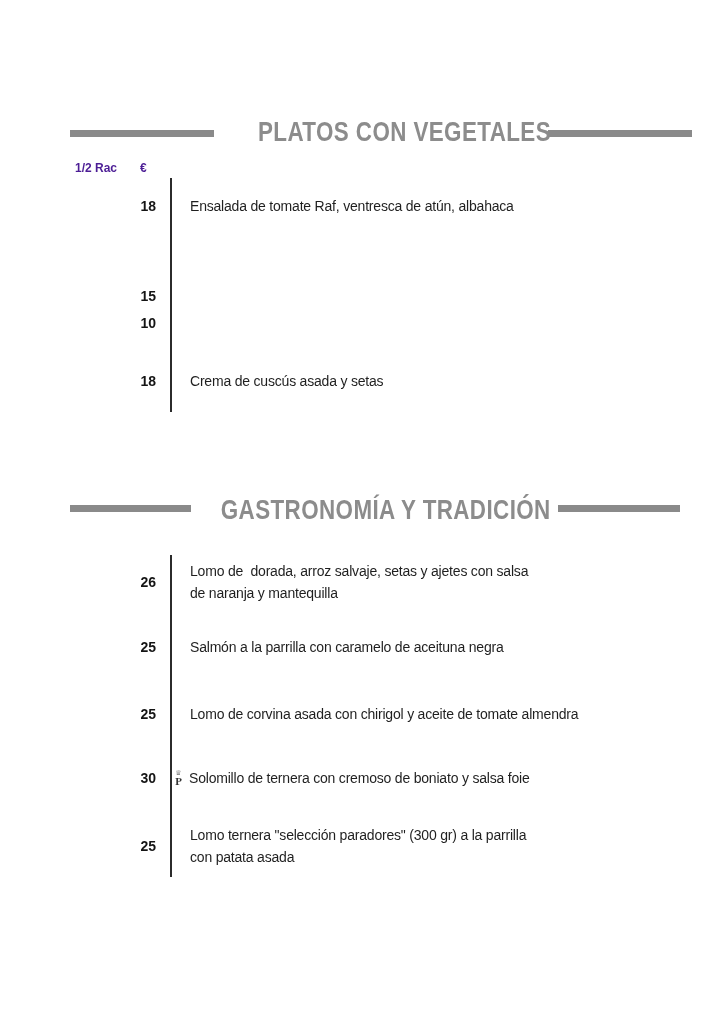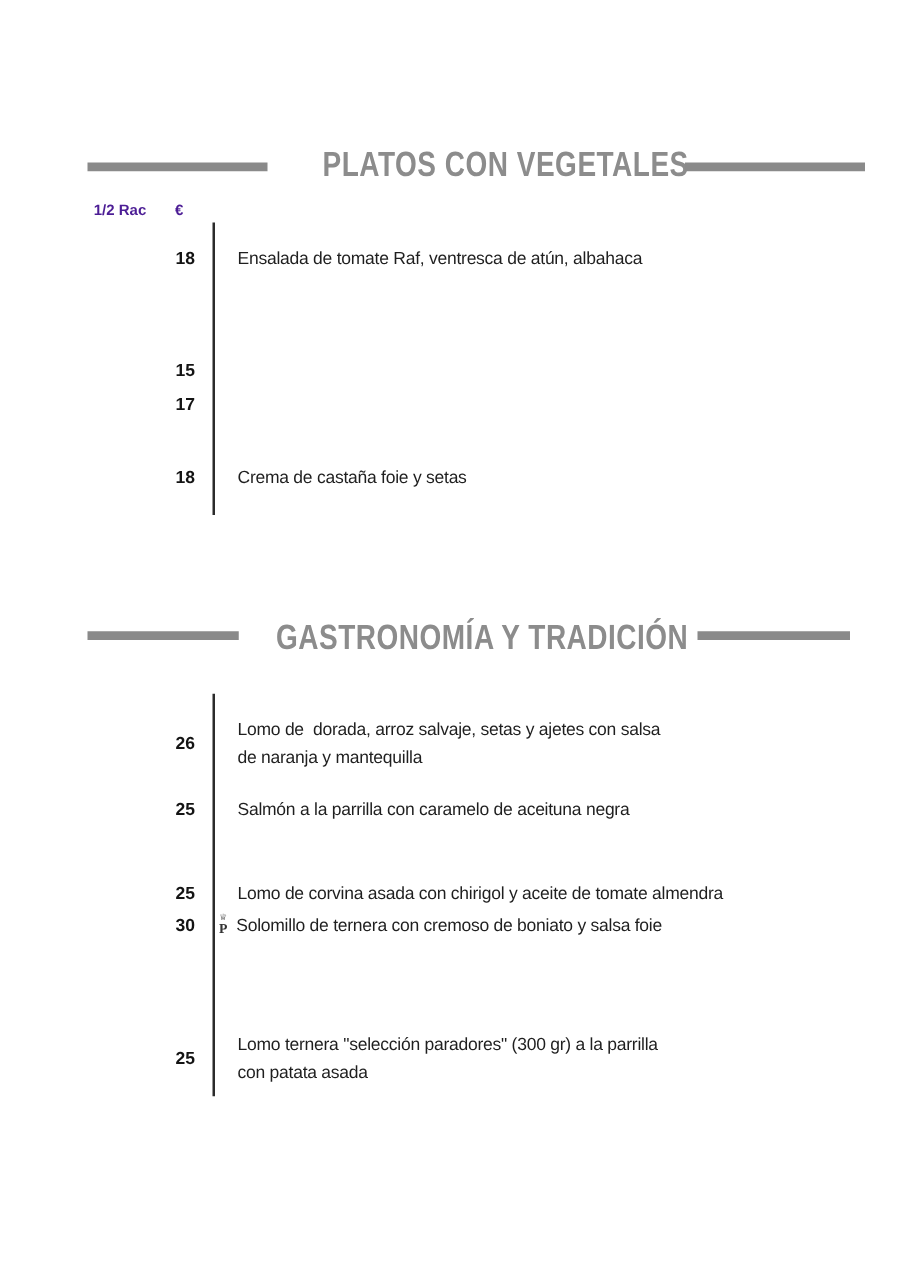--- a/index.html
+++ b/index.html
@@ -72,47 +72,47 @@
   <div class="vrule" style="top:178px;height:234px;"></div>
 
   <div class="item h1" style="top:197px;">
     <span class="price">18</span>
     <span class="name">Ensalada de tomate Raf, ventresca de atún, albahaca</span>
   </div>
   <div class="item h1" style="top:255px;margin-top:32px;">
     <span class="price">15</span>
   </div>
   <div class="item h1" style="top:314px;">
-    <span class="price">17</span>
+    <span class="price">10</span>
   </div>
   <div class="item h1" style="top:372px;">
     <span class="price">18</span>
-    <span class="name">Crema de castaña foie y setas</span>
+    <span class="name">Crema de cuscús asada y setas</span>
   </div>
 
   <div class="hdr-bar" style="left:70px;top:505px;width:121px;"></div>
   <div class="hdr-title" style="left:186px;top:496px;width:348px;">GASTRONOMÍA Y TRADICIÓN</div>
   <div class="hdr-bar" style="left:558px;top:505px;width:122px;"></div>
 
   <div class="vrule" style="top:555px;height:322px;"></div>
 
-  <div class="item h2" style="top:560px;margin-top:12px;">
+  <div class="item h2" style="top:560px;">
     <span class="price">26</span>
     <span class="name">Lomo de  dorada, arroz salvaje, setas y ajetes con salsa
 de naranja y mantequilla</span>
   </div>
   <div class="item h1" style="top:638px;">
     <span class="price">25</span>
     <span class="name">Salmón a la parrilla con caramelo de aceituna negra</span>
   </div>
   <div class="item h1" style="top:705px;">
     <span class="price">25</span>
     <span class="name">Lomo de corvina asada con chirigol y aceite de tomate almendra</span>
   </div>
-  <div class="item h1" style="top:731px;">
+  <div class="item h1" style="top:769px;">
     <span class="price">30</span>
     <span class="brand-icon">
       <span class="crown">♕</span>
       <span class="letter">P</span>
     </span>
     <span class="name" style="left:189px;">Solomillo de ternera con cremoso de boniato y salsa foie</span>
   </div>
   <div class="item h2" style="top:824px;">
     <span class="price">25</span>
     <span class="name">Lomo ternera "selección paradores" (300 gr) a la parrilla

